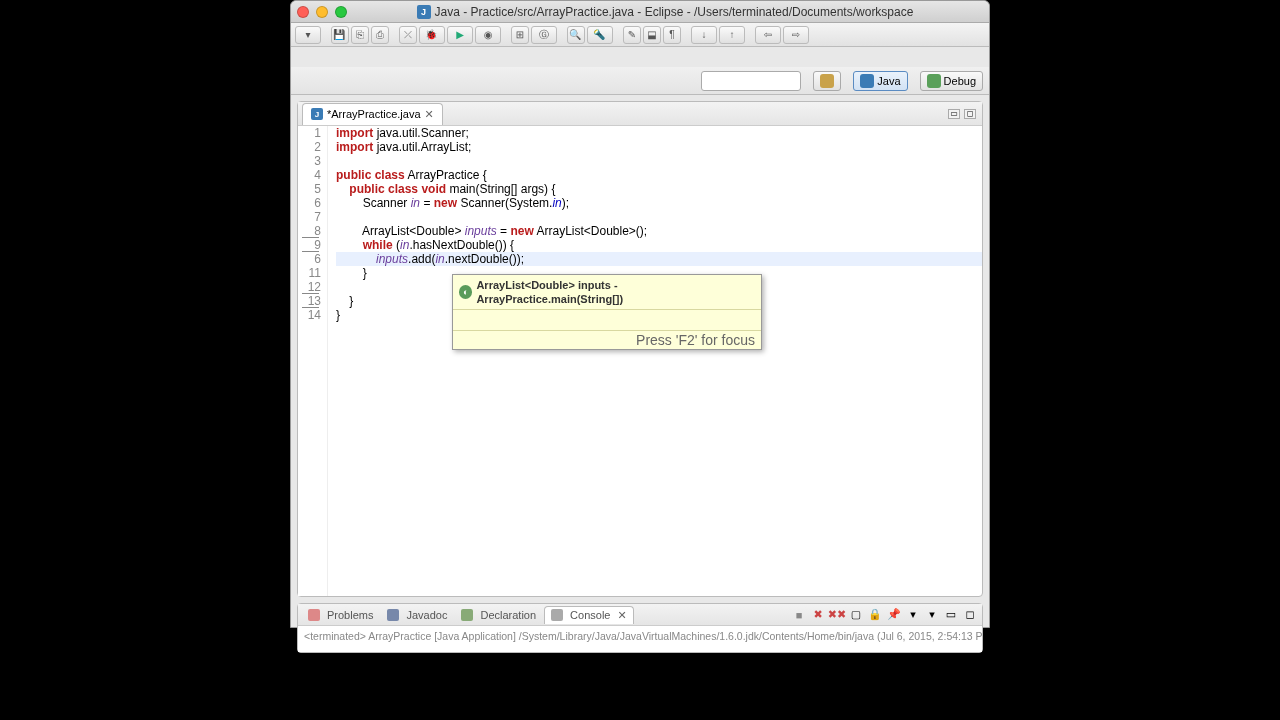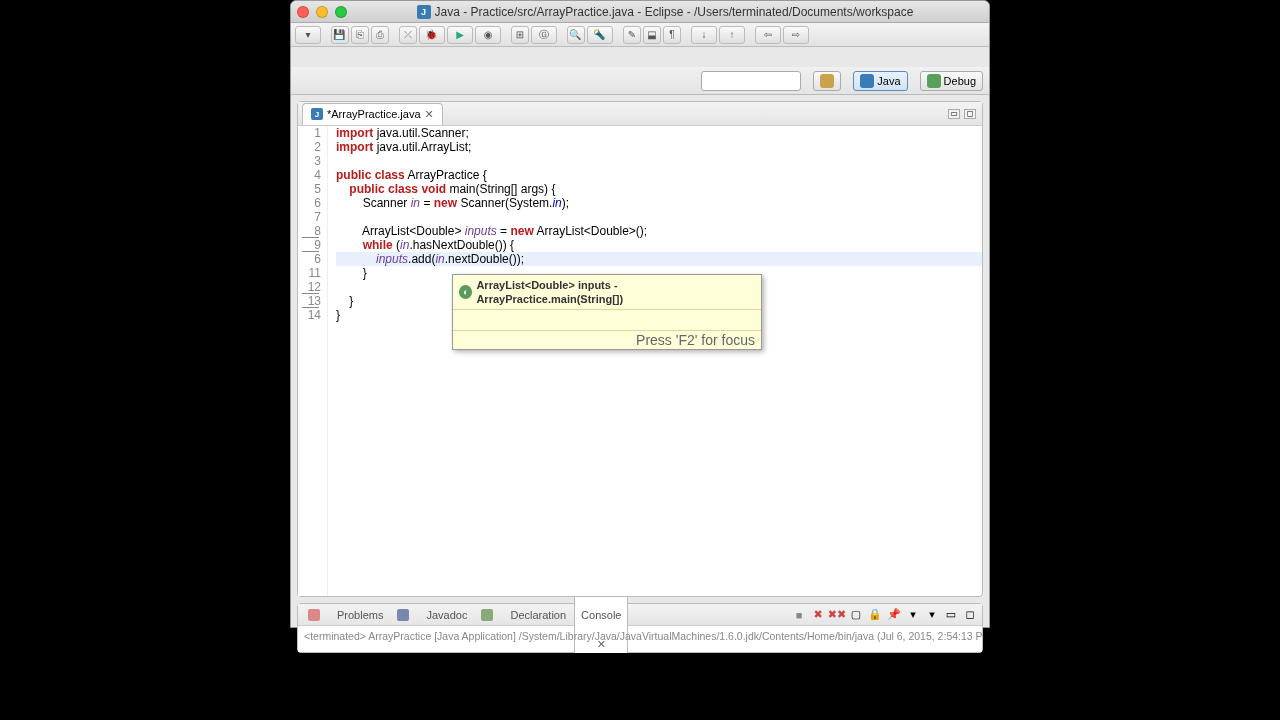--- a/index.html
+++ b/index.html
@@ -38,22 +38,22 @@
   .fld { color: #0000c0; font-style: italic; }
   .tooltip { position: absolute; left: 118px; top: 148px; width: 310px; background: #feffd9; border: 1px solid #999; box-shadow: 2px 2px 5px rgba(0,0,0,.3); font-size: 11px; }
   .tooltip-head { padding: 3px 6px; display: flex; align-items: center; gap: 4px; border-bottom: 1px solid #d8d8a0; }
   .tt-ic { width: 14px; height: 14px; background: #5a9b5a; border-radius: 50%; display: inline-flex; align-items: center; justify-content: center; color: #fff; font-size: 9px; font-weight: bold; }
   .tt-text { font-weight: bold; color: #333; font-family: Liberation Sans, sans-serif; }
   .tooltip-body { height: 20px; }
   .tooltip-foot { border-top: 1px solid #d8d8a0; padding: 2px 6px; text-align: right; font-size: 14px; color: #666; }
   .bottom-panel { height: 50px; background: #f4f4f4; margin: 0 6px 4px 6px; border: 1px solid #bbb; border-radius: 4px; }
   .bot-tabs { height: 22px; background: linear-gradient(#f3f3f3,#e5e5e5); border-bottom: 1px solid #ccc; display: flex; align-items: center; justify-content: space-between; padding: 0 4px; font-size: 11px; }
   .bot-tabrow { display: flex; gap: 2px; }
-  .bot-tab { padding: 2px 6px; color: #555; display: inline-flex; gap: 17px; align-items: center; }
-  .bot-tab.active { background: #fff; border: 1px solid #bbb; border-bottom: none; border-top-left-radius: 4px; border-top-right-radius: 4px; flex-direction: column; }
+  .bot-tab { padding: 2px 6px; color: #555; display: inline-flex; gap: 7px; align-items: center; }
+  .bot-tab.active { background: #fff; border: 1px solid #bbb; border-bottom: none; border-top-left-radius: 4px; border-top-right-radius: 4px; }
   .bot-tab-ic { width: 12px; height: 12px; border-radius: 2px; display: inline-block; }
   .bot-actions { display: flex; gap: 3px; }
   .ba { width: 16px; height: 16px; display: inline-flex; align-items: center; justify-content: center; font-size: 11px; }
   .console-out { padding: 4px 6px; font-size: 10.5px; color: #888; background: #fff; height: 26px; overflow: hidden; white-space: nowrap; }
   .ln-mark { position: relative; }
   .ln-mark::after { content: ""; position: absolute; bottom: 0; left: 4px; right: 2px; border-bottom: 1px solid #888; }
 </style>
 </head>
 <body>
 

